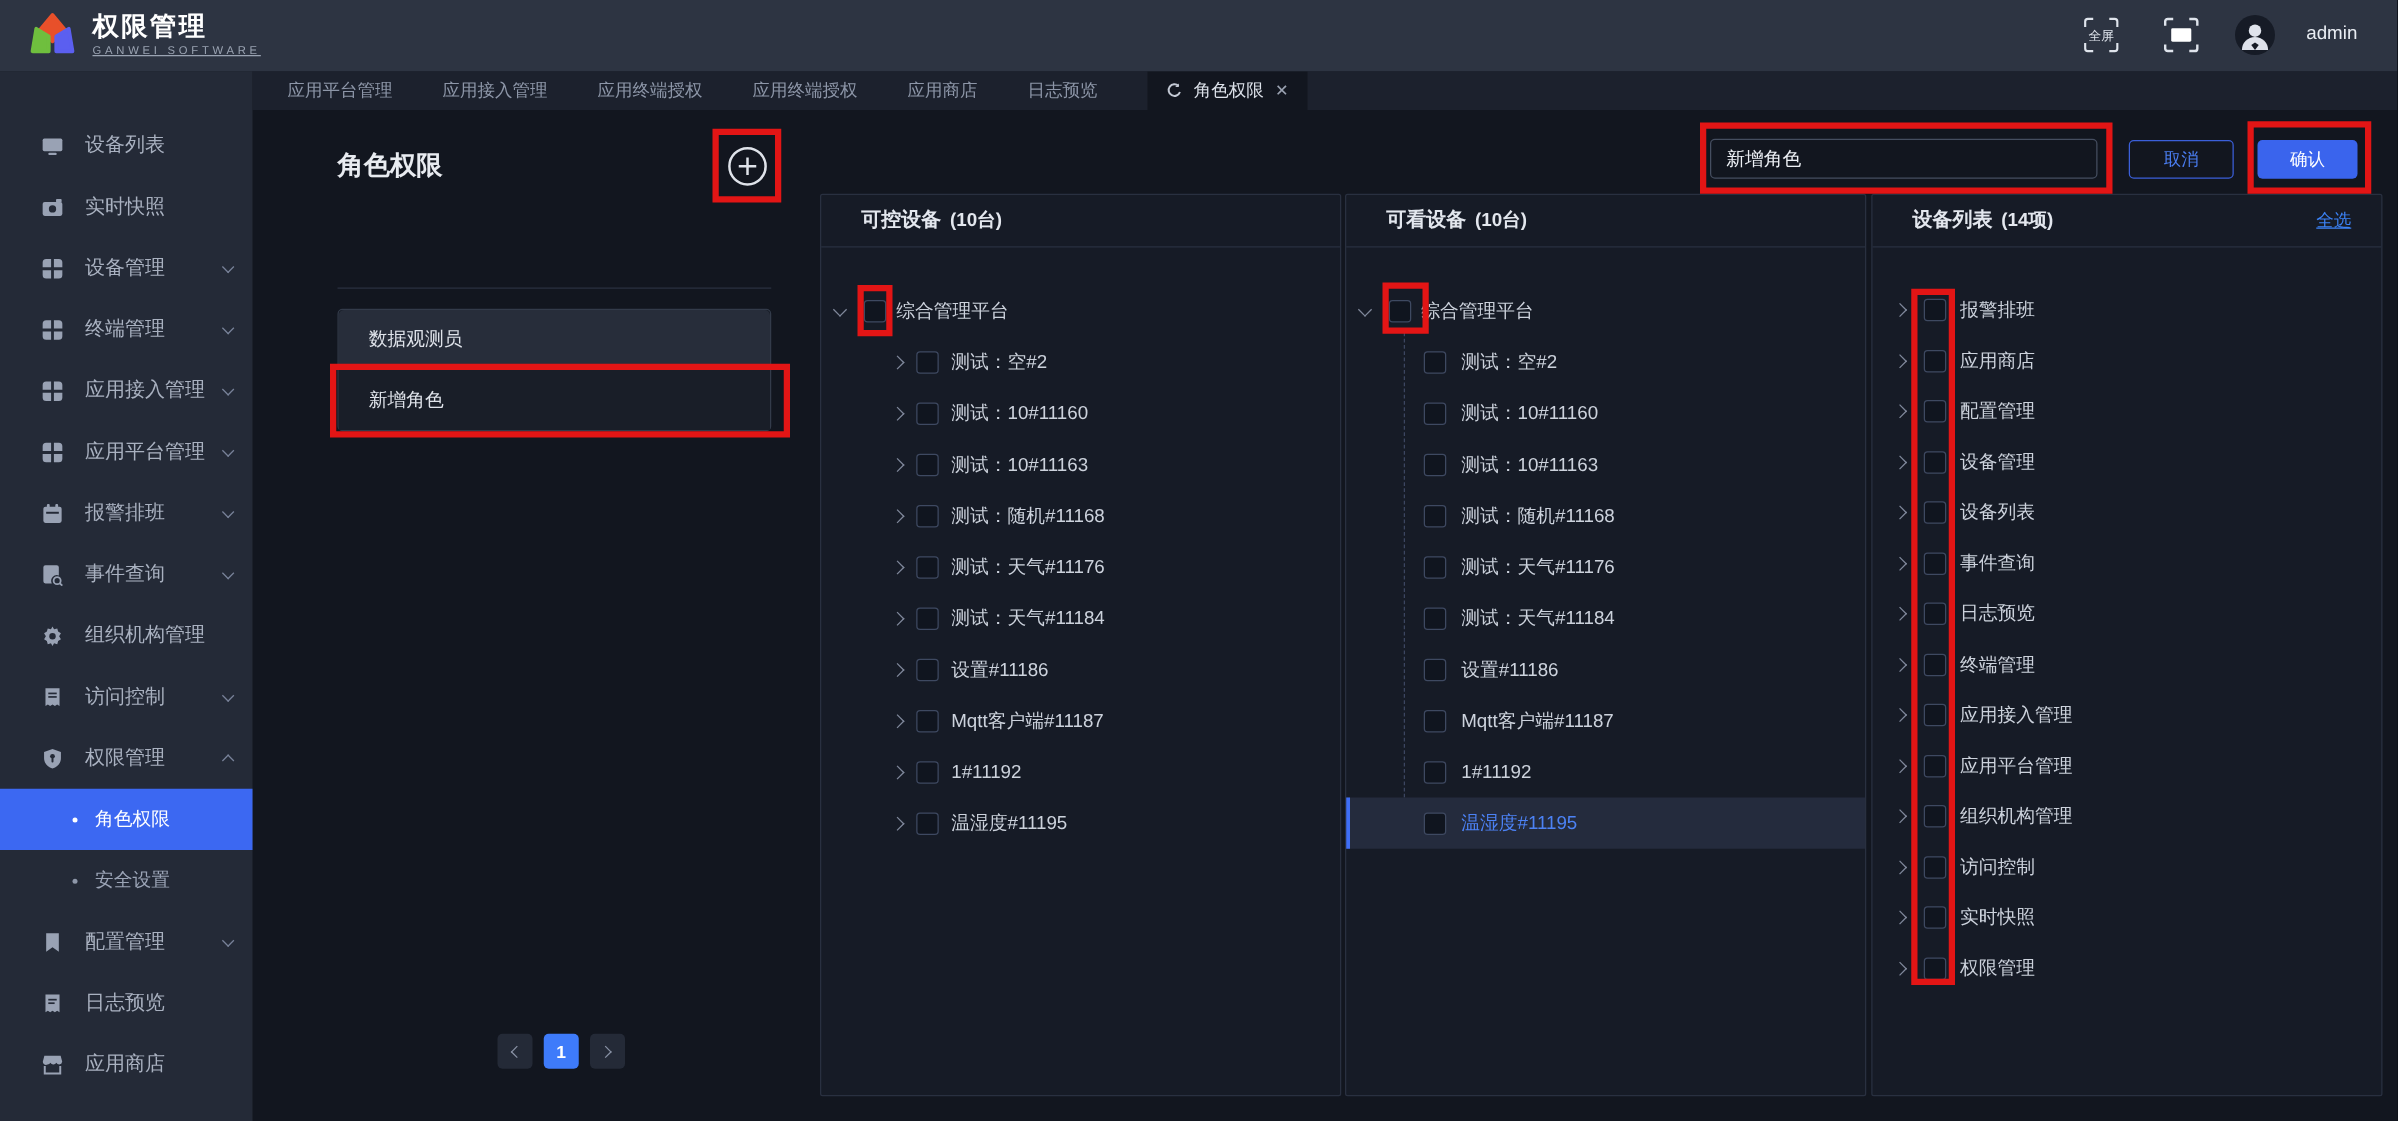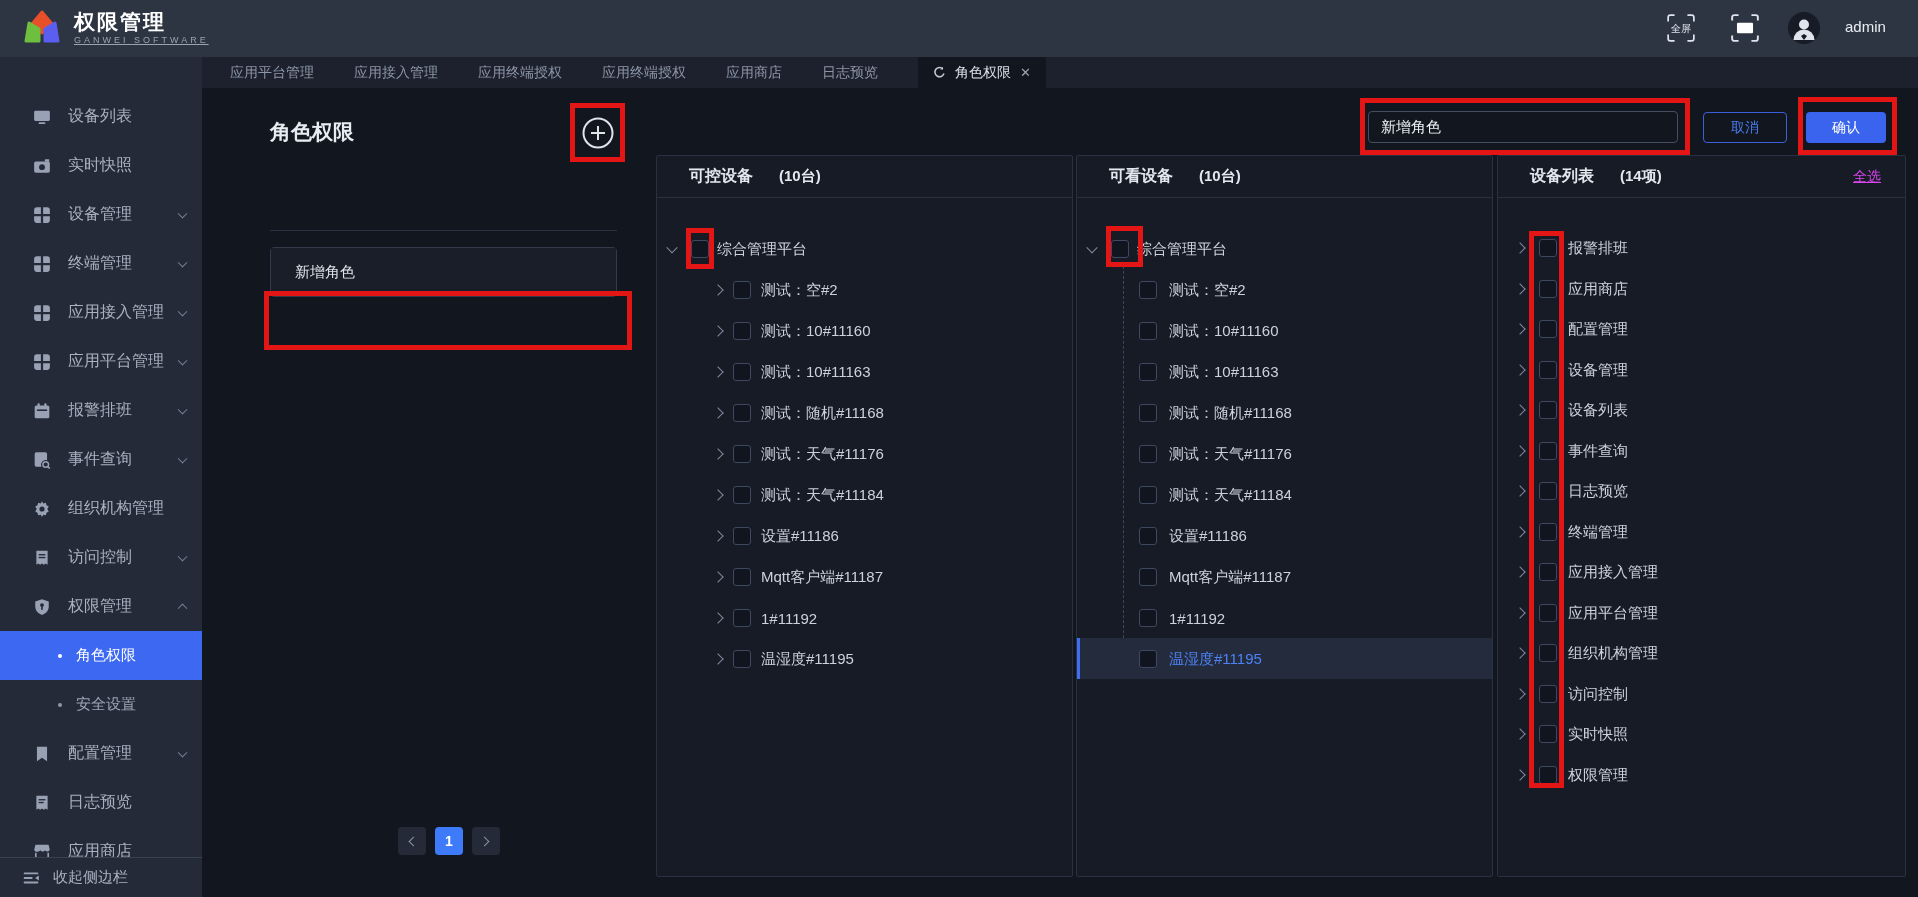--- a/index.html
+++ b/index.html
@@ -77,22 +77,22 @@
               font-family:inherit;outline:none;}
   .btn{position:absolute;height:31px;border-radius:4px;font-size:14px;font-family:inherit;cursor:pointer;}
   .btn-cancel{left:1703px;top:112px;width:84px;background:transparent;border:1px solid #3b5fd9;color:#4a7df0;}
   .btn-confirm{left:1806px;top:112px;width:80px;background:#3a64ed;border:none;color:#ffffff;}
 
   
   .panel{position:absolute;top:155px;height:722px;background:#161b26;border:1px solid #293040;border-radius:2px;}
   .panel-header{height:42px;border-bottom:1px solid #293040;display:flex;align-items:center;
                 padding:0 24px 0 32px;}
   .ptitle{font-size:16px;font-weight:700;color:#e3e7ee;}
-  .pcount{margin-left:26px;font-size:15px;font-weight:600;color:#e3e7ee;}
-  .select-all{margin-left:auto;color:#d946ef;font-size:14px;text-decoration:underline;cursor:pointer;}
+  .pcount{margin-left:7px;font-size:15px;font-weight:600;color:#e3e7ee;}
+  .select-all{margin-left:auto;color:#3b82f6;font-size:14px;text-decoration:underline;cursor:pointer;}
   .panel-body{position:relative;padding-top:30px;}
   .trow{position:relative;cursor:pointer;}
   .cbx{position:absolute;top:50%;transform:translateY(-50%);width:18px;height:18px;
        border:1px solid #3e4961;border-radius:3px;background:#10151f;cursor:pointer;}
   .tlabel{position:absolute;top:50%;transform:translateY(-50%);font-size:15px;color:#ccd2dc;white-space:nowrap;}
   .chev{position:absolute;top:50%;width:8px;height:8px;border-right:1.6px solid #80899c;
         border-bottom:1.6px solid #80899c;cursor:pointer;}
   .chev.r{transform:translateY(-50%) rotate(-45deg);}
   .chev.d{transform:translateY(-65%) rotate(45deg);}
   .guide{position:absolute;width:0;border-left:1px dashed #3c4660;}
@@ -294,31 +294,20 @@
         <div class="side-item">
           <span class="sicon">
             <svg viewBox="0 0 16 16">
               <path d="M2.2 1.5h11.6l1.1 4.2a2.2 2.2 0 0 1-2.1 1.9 2.3 2.3 0 0 1-2.1-1.2A2.3 2.3 0 0 1 8.6 7.6 2.3 2.3 0 0 1 6.5 6.4 2.3 2.3 0 0 1 4.4 7.6 2.2 2.2 0 0 1 1.1 5.7z"></path>
               <path d="M2.5 8.7V14h11V8.7" fill="none" stroke="currentColor" stroke-width="1.4"></path>
             </svg>
           </span>
           <span class="slabel">应用商店</span>
         </div>
       </div>
-    <div class="side-footer">
-      <span class="sicon">
-        <svg viewBox="0 0 16 16">
-          <rect x="1.5" y="3" width="13" height="1.7" rx="0.8"></rect>
-          <rect x="1.5" y="7.1" width="8" height="1.7" rx="0.8"></rect>
-          <rect x="1.5" y="11.2" width="13" height="1.7" rx="0.8"></rect>
-          <path d="M15 5.8v4.4L11.6 8z"></path>
-        </svg>
-      </span>
-      <span class="lbl">收起侧边栏</span>
-    </div>
   </div>
 
   <div class="tabbar" id="tabbar">
     <span class="tab">应用平台管理</span>
       <span class="tab">应用接入管理</span>
       <span class="tab">应用终端授权</span>
       <span class="tab">应用终端授权</span>
       <span class="tab">应用商店</span>
       <span class="tab">日志预览</span>
       <div class="tab-active" id="active-tab">
@@ -335,20 +324,23 @@
 
   <div class="role-title">角色权限</div>
   <div class="plus-btn">
     <svg viewBox="0 0 34 34" fill="none" stroke="currentColor" stroke-width="2">
       <circle cx="17" cy="17" r="14.5"></circle>
         <path d="M17 10v14M10 17h14"></path>
     </svg>
   </div>
   <div class="role-sep"></div>
   <div class="role-list" id="role-list">
+      <div class="role-row first">
+        <span>数据观测员</span>
+      </div>
       <div class="role-row">
         <span>新增角色</span>
       </div>
     </div>
   <div class="pag">
     <div class="pbtn">
         <span class="pchev l"></span>
       </div>
     <div class="pbtn cur">1</div>
     <div class="pbtn">

